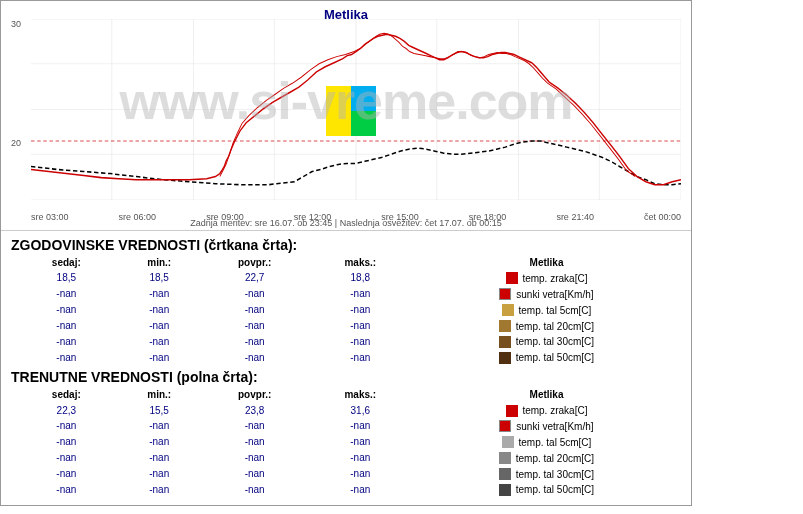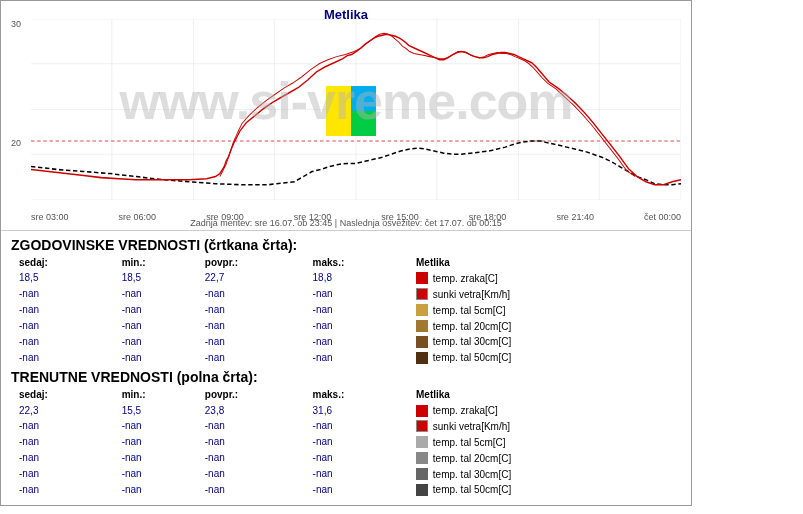--- a/index.html
+++ b/index.html
@@ -106,20 +106,21 @@
     }
     .section-title {
       font-weight: bold;
       margin-bottom: 2px;
       font-size: 14px;
     }
     .data-table {
       width: 100%;
       border-collapse: collapse;
       margin-bottom: 4px;
+      text-align: center;
     }
     .data-table td {
       padding: 0 4px;
       line-height: 1.5;
       vertical-align: middle;
       white-space: nowrap;
     }
     .col-label { color: #000; font-weight: bold; }
     .col-val { color: #000080; margin-left: 16px; }
     .color-dot {

